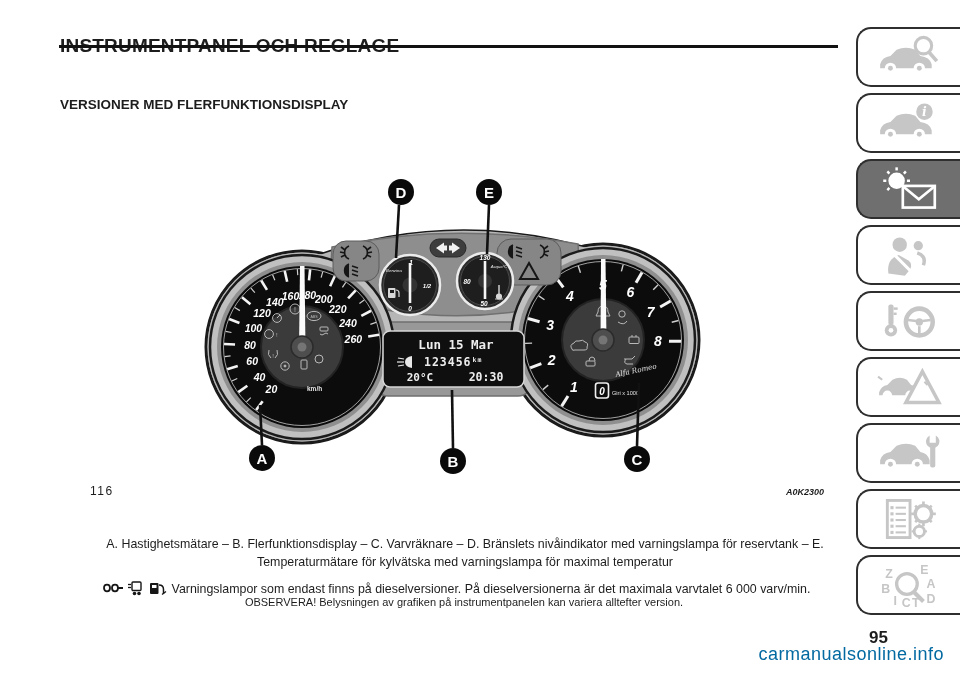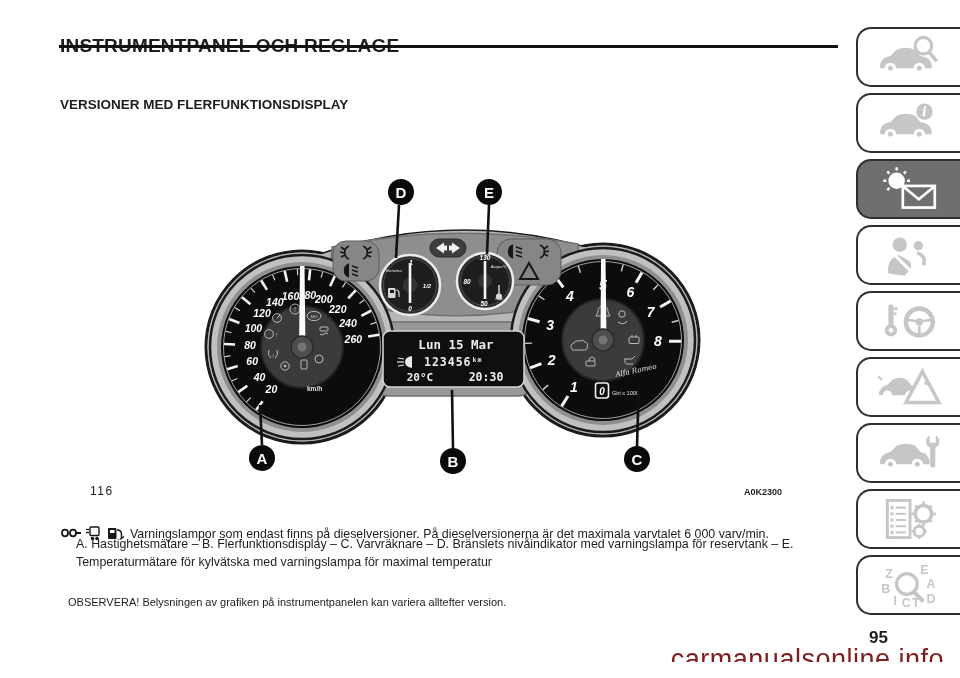--- a/index.html
+++ b/index.html
@@ -1,28 +1,28 @@
 <!DOCTYPE html>
 <html><head>
 <meta charset="utf-8">
 <style>
   html,body{margin:0;padding:0;background:#fff;}
   .page{position:relative;width:960px;height:662px;background:#ffffff;overflow:hidden;
-        font-family:"Liberation Sans",sans-serif;color:#1d1d1d;}
+        font-family:"Liberation Sans",sans-serif;color:#1d1d1d;text-align:center;}
   .title{position:absolute;left:60px;top:22px;font-size:19px;font-weight:700;letter-spacing:.2px;white-space:nowrap;}
   .rule{position:absolute;left:59px;top:45px;width:779px;height:3px;background:#121212;}
   .subtitle{position:absolute;left:60px;top:86px;font-size:13.5px;font-weight:700;white-space:nowrap;}
   .fig-num{position:absolute;left:90px;top:484px;font-size:12px;letter-spacing:1.5px;}
-  .fig-code{position:absolute;left:744px;top:487px;font-size:9px;font-weight:700;}
+  .fig-code{position:absolute;left:786px;top:487px;font-size:9px;font-weight:700;font-style:italic;}
   .caption{position:absolute;left:60px;top:520px;width:778px;font-size:12.4px;line-height:1.42;margin:16px;}
-  .diesel{position:absolute;left:60px;top:526px;width:792px;font-size:12.4px;line-height:1.42;margin:0;}
+  .diesel{position:absolute;left:60px;top:581px;width:792px;font-size:12.4px;line-height:1.42;margin:0;}
   .diesel .icons{display:inline-flex;gap:4px;vertical-align:-3px;margin-right:5px;}
   .observe{position:absolute;left:60px;top:588px;width:792px;font-size:11px;margin:8px;}
   .pagenum{position:absolute;left:869px;top:628px;font-size:17px;font-weight:700;}
-  .watermark{position:absolute;right:16px;top:644px;font-size:27px;color:#7f1d1d;letter-spacing:.5px;}
+  .watermark{position:absolute;right:16px;top:644px;font-size:18px;color:#0369a1;letter-spacing:.5px;}
   .sb-tab{position:absolute;left:856px;width:104px;height:60px;background:#fff;
           border:2px solid #2f2f2f;border-right:none;border-radius:15px 0 0 15px;
           box-sizing:border-box;display:flex;align-items:center;justify-content:center;
           --ic:#c6c6c6; --bg:#ffffff;}
   .sb-tab.active{background:#6f6f6f;--ic:#ffffff;--bg:#6f6f6f;}
   .cluster{position:absolute;left:195px;top:172px;width:520px;height:308px;}
   svg{font-family:"Liberation Sans",sans-serif;}
   .lcd{font-family:"DejaVu Sans Mono",monospace;font-weight:bold;fill:#ededed;}
 </style>
 </head>

